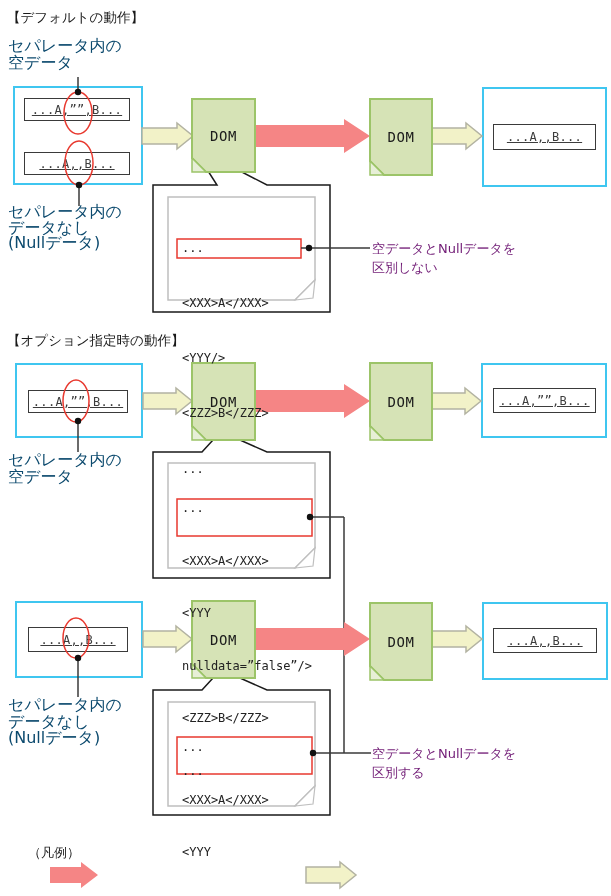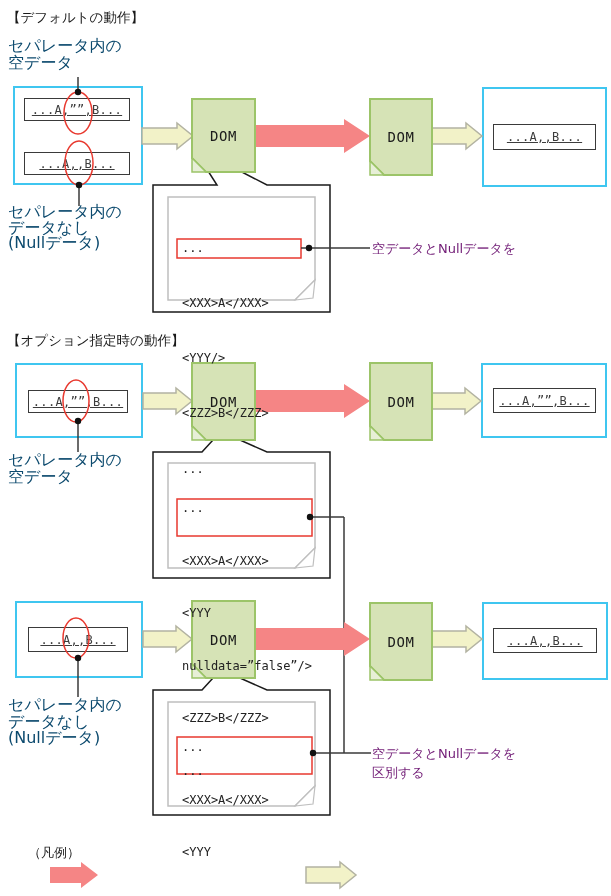--- a/index.html
+++ b/index.html
@@ -173,20 +173,21 @@
     <div>...</div>
     <div>&lt;XXX&gt;A&lt;/XXX&gt;</div>
     <div>&lt;YYY</div>
     
     
     
   </div>
 
   <div class="txt note" style="left:372px;top:239px;">
     <div>空データとNullデータを</div>
+    <div>区別しない</div>
   </div>
   <div class="txt note" style="left:372px;top:744px;">
     <div>空データとNullデータを</div>
     <div>区別する</div>
   </div>
 
   <div class="txt legend-text" style="left:28px;top:844px;">（凡例）</div>
 
 </div>
 

